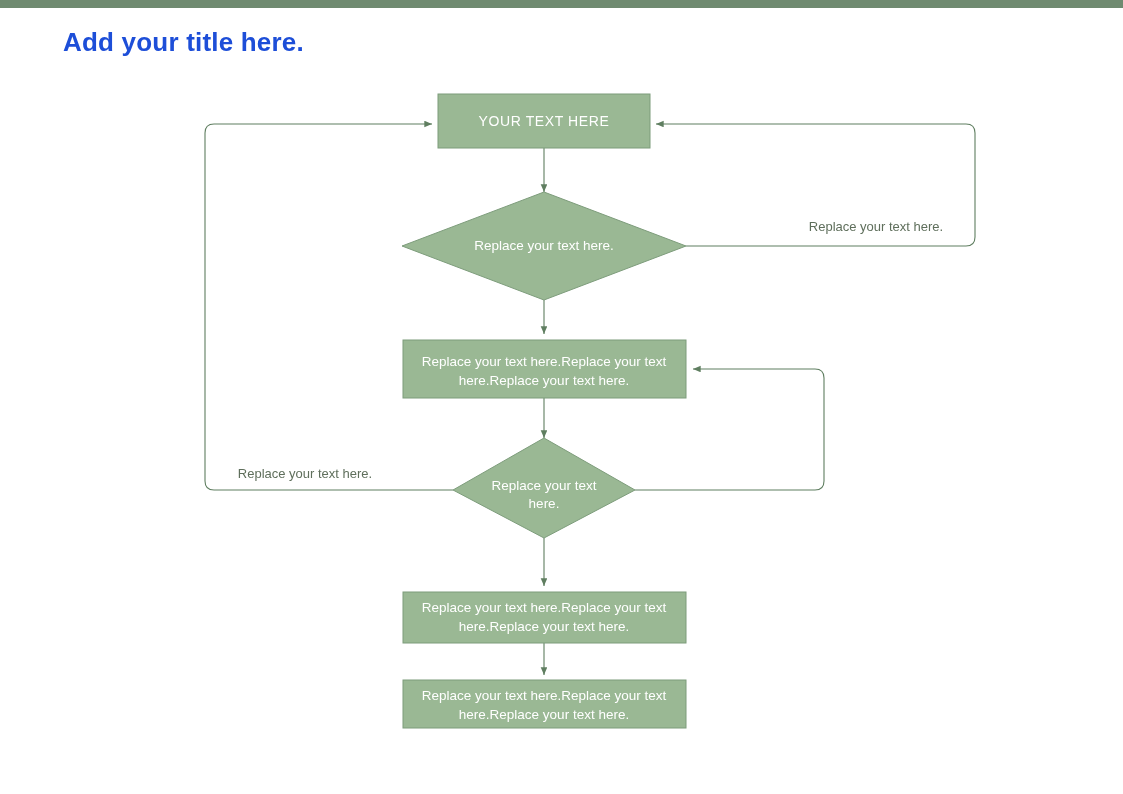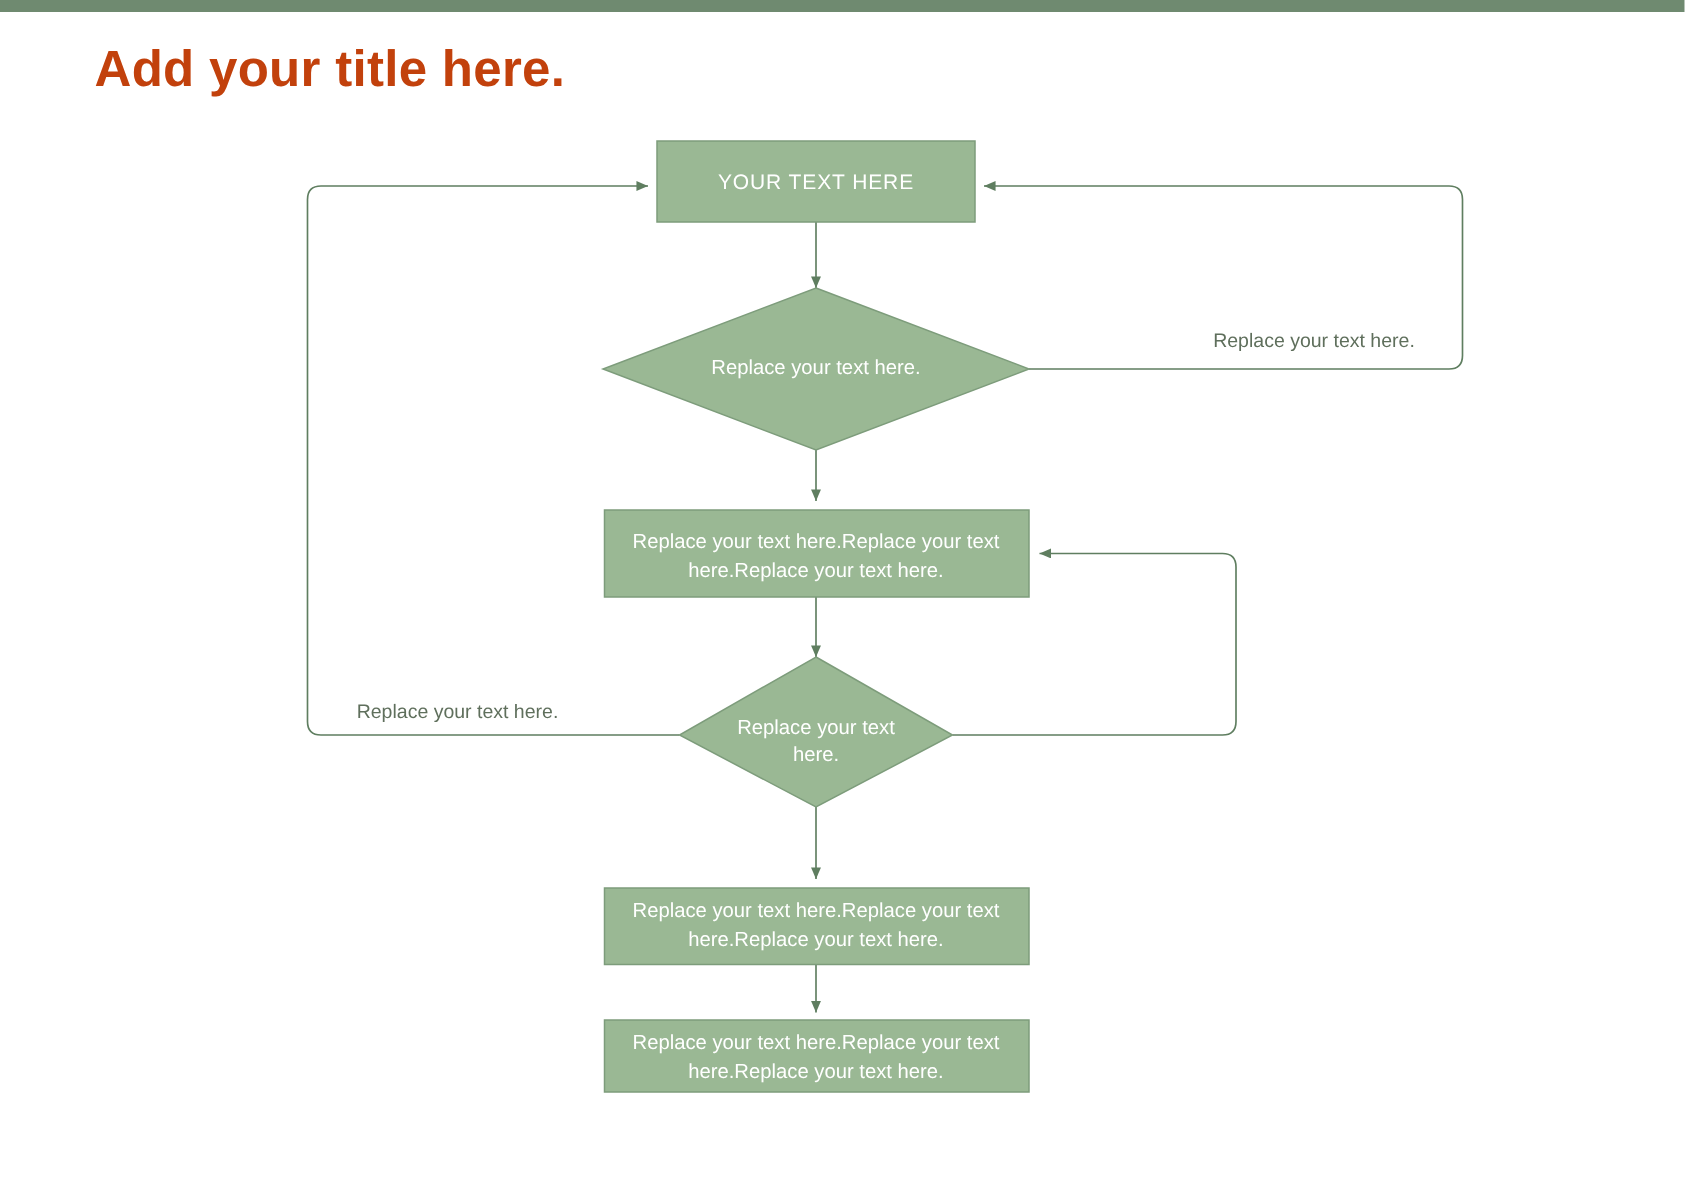--- a/index.html
+++ b/index.html
@@ -19,23 +19,23 @@
     left: 0;
     top: 0;
     width: 1123px;
     height: 8px;
     background: #6f8a70;
   }
   #page-title {
     position: absolute;
     left: 63px;
     top: 27px;
-    font-size: 34px;
+    font-size: 26px;
     font-weight: bold;
-    color: #c2410c;
+    color: #1d4ed8;
     letter-spacing: 0.2px;
     white-space: nowrap;
   }
   #flow-canvas {
     position: absolute;
     left: 0;
     top: 0;
     width: 1123px;
     height: 794px;
   }

